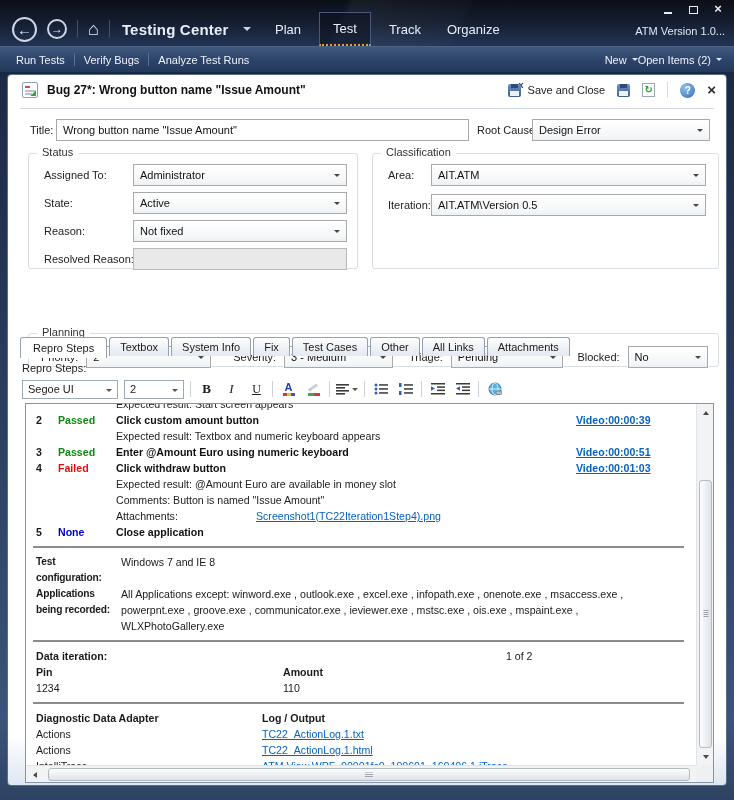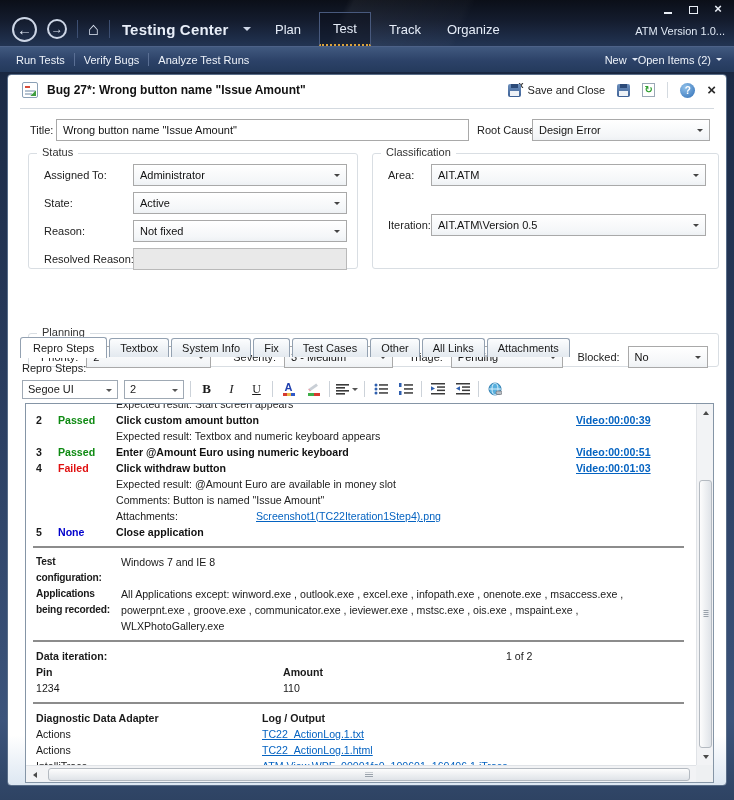--- a/index.html
+++ b/index.html
@@ -85,21 +85,21 @@
   .g-status{left:20px;top:78px;width:330px;height:116px;}
   .g-class{left:364px;top:78px;width:347px;height:116px;}
   .g-plan{left:20px;top:258px;width:691px;height:34px;}
   .g-row{position:absolute;left:0;right:0;height:22px;}
   .g-row .lbl{position:absolute;left:15px;top:5px;}
   .g-status .g-field{position:absolute;left:104px;right:10px;}
   .g-class .g-field{position:absolute;left:58px;right:12px;}
   .plan-flex{position:absolute;left:12px;right:10px;top:12px;height:22px;display:flex;align-items:center;}
   .plan-flex .lbl{margin-right:8px;}
   
-  .tabstrip{position:absolute;left:12px;top:262px;height:20px;display:flex;align-items:center;gap:2px;}
+  .tabstrip{position:absolute;left:12px;top:262px;height:20px;display:flex;align-items:flex-start;gap:2px;}
   .ftab{border:1px solid #93a1b1;border-bottom:none;border-radius:3px 3px 0 0;padding:3px 10px 3px;background:linear-gradient(#fcfdfe,#e3e9ef);color:#1a1a1a;cursor:default;white-space:nowrap;}
   .ftab.active{background:#fff;padding:4px 12px 4px;position:relative;z-index:2;font-weight:normal;}
   .repro-label{position:absolute;left:14px;top:287px;}
   
   .etoolbar{position:absolute;left:14px;top:302px;height:24px;display:flex;align-items:center;gap:6px;}
   .ecombo{height:19px;border:1px solid #9fa9b4;background:#fff;display:flex;align-items:center;position:relative;}
   .ecombo .val{padding-left:5px;}
   .ecombo .tri{position:absolute;right:5px;top:8px;width:0;height:0;border:3px solid transparent;border-top-color:#555;}
   .tb-sep{width:1px;height:16px;background:#ccd2d9;}
   .tb-btn{min-width:19px;height:19px;display:flex;align-items:center;justify-content:center;cursor:default;flex-direction:column;}
@@ -271,21 +271,21 @@
   <div class="group g-class">
     <span class="legend">Classification</span>
     <div id="class-rows">
         <div class="g-row" style="top: 10px;">
           <span class="lbl">Area:</span>
           <span class="combo g-field">
             <span class="val">AIT.ATM</span>
             <i class="tri"></i>
           </span>
         </div>
-        <div class="g-row" style="top: 40px; margin-top: 20px;">
+        <div class="g-row" style="top: 40px;">
           <span class="lbl">Iteration:</span>
           <span class="combo g-field">
             <span class="val">AIT.ATM\Version 0.5</span>
             <i class="tri"></i>
           </span>
         </div>
       </div>
   </div>
 
   <div class="group g-plan">

